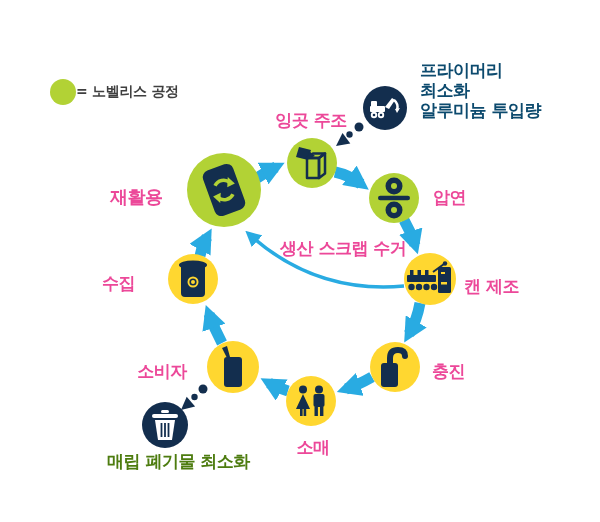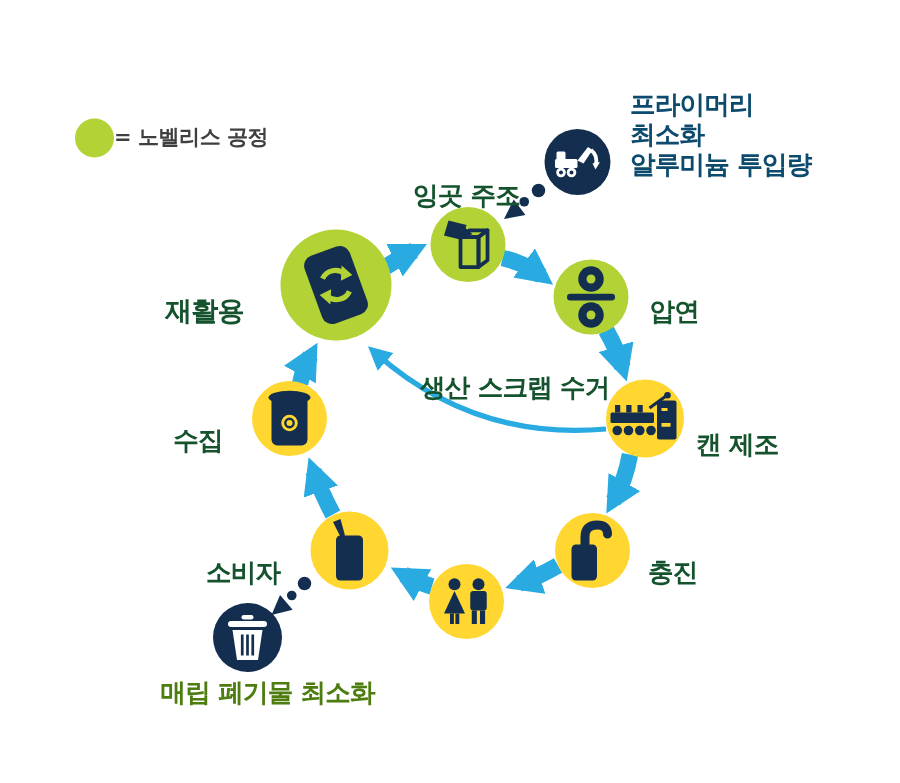--- a/index.html
+++ b/index.html
@@ -13,30 +13,30 @@
   .n-recycling{left:187px;top:153px;width:74px;height:74px;}
   .n-ingot{left:287px;top:138px;width:50px;height:50px;}
   .n-rolling{left:369px;top:173px;width:50px;height:50px;}
   .n-can{left:404px;top:253px;width:52px;height:52px;}
   .n-filling{left:370px;top:342px;width:50px;height:50px;}
   .n-retail{left:286px;top:376px;width:50px;height:50px;}
   .n-consumer{left:207px;top:341px;width:52px;height:52px;}
   .n-collection{left:168px;top:254px;width:50px;height:50px;}
   .n-excavator{left:363px;top:86px;width:44px;height:44px;}
   .n-trash{left:142px;top:402px;width:46px;height:46px;}
-  .nlabel{position:absolute;color:#14532d;font-size:17px;font-weight:600;letter-spacing:-0.5px;
-          white-space:nowrap;z-index:3;margin-top:10px;}
+  .nlabel{position:absolute;color:#ec4899;font-size:17px;font-weight:600;letter-spacing:-0.5px;
+          white-space:nowrap;z-index:3;}
   .l-recycling{left:110px;top:185px;width:70px;text-align:left;font-weight:700;font-size:18px;}
   .l-ingot{left:259px;top:109px;width:104px;text-align:center;}
   .l-rolling{left:433px;top:186px;font-family:Liberation Serif, serif;}
   .l-can{left:464px;top:275px;}
   .l-filling{left:432px;top:360px;}
   .l-retail{left:283px;top:436px;width:60px;text-align:center;}
   .l-consumer{left:127px;top:360px;width:70px;text-align:center;}
-  .l-collection{left:102px;top:272px;width:60px;text-align:center;}
+  .l-collection{left:102px;top:272px;width:60px;text-align:left;}
   .l-scrap{left:280px;top:237px;}
   .legend{position:absolute;left:50px;top:79px;display:flex;align-items:center;z-index:3;}
   .legend-dot{width:26px;height:26px;border-radius:50%;background:#b2d235;display:inline-block;}
   .legend-label{color:#3f3f3f;font-size:14px;font-weight:600;letter-spacing:-0.3px;}
   .annot-primary{position:absolute;left:420px;top:60px;color:#0c4a6e;font-size:17px;font-weight:700;
                  line-height:20px;letter-spacing:-0.5px;z-index:3;}
   .annot-landfill{position:absolute;left:107px;top:450px;color:#4d7c0f;font-size:17px;font-weight:700;
                   letter-spacing:-0.5px;white-space:nowrap;z-index:3;}
   .icon{display:flex;align-items:center;justify-content:center;}
 </style>
@@ -219,20 +219,21 @@
         </g>
       </svg>
     </span>
   </div>
 
   <span class="nlabel l-recycling">재활용</span>
   <span class="nlabel l-ingot">잉곳 주조</span>
   <span class="nlabel l-rolling">압연</span>
   <span class="nlabel l-can">캔 제조</span>
   <span class="nlabel l-filling">충진</span>
+  <span class="nlabel l-retail">소매</span>
   <span class="nlabel l-consumer">소비자</span>
   <span class="nlabel l-collection">수집</span>
   <span class="nlabel l-scrap">생산 스크랩 수거</span>
 
   <div class="annot-primary">
     <div>프라이머리</div>
     <div>최소화</div>
     <div>알루미늄 투입량</div>
   </div>
   <div class="annot-landfill">매립 폐기물 최소화</div>

